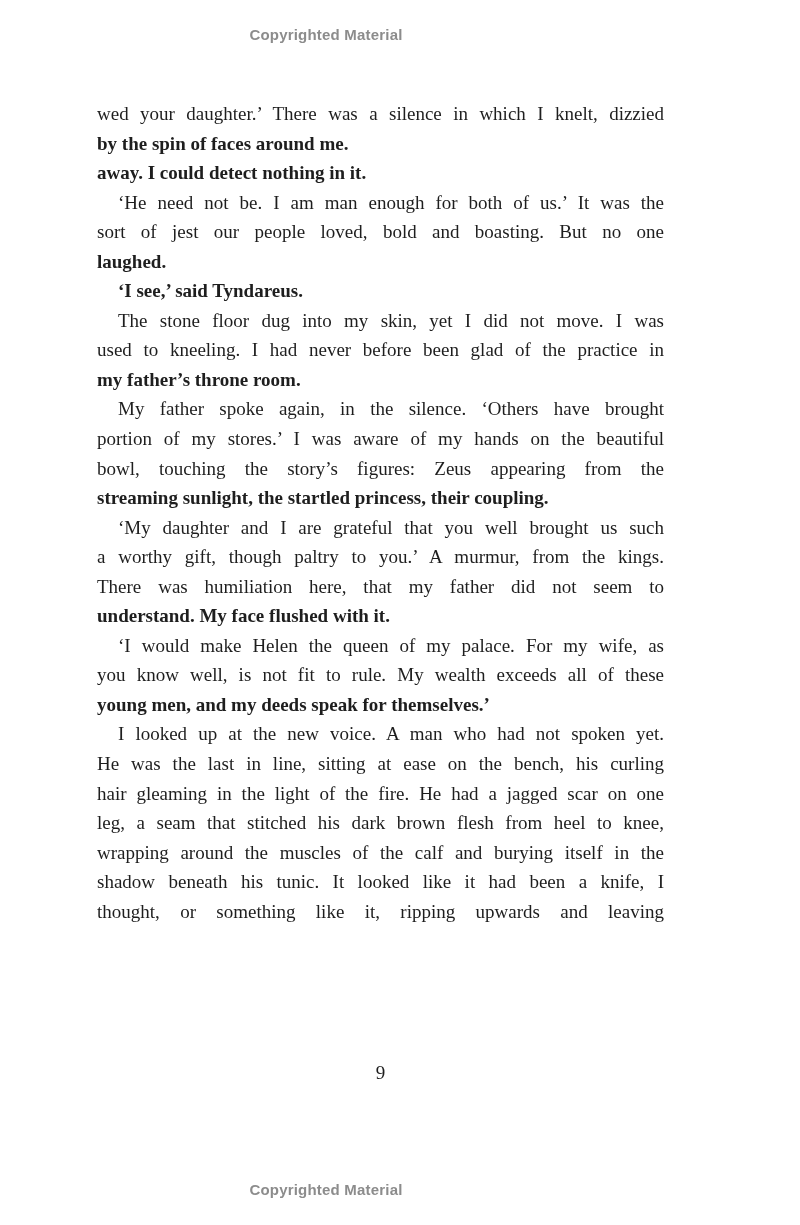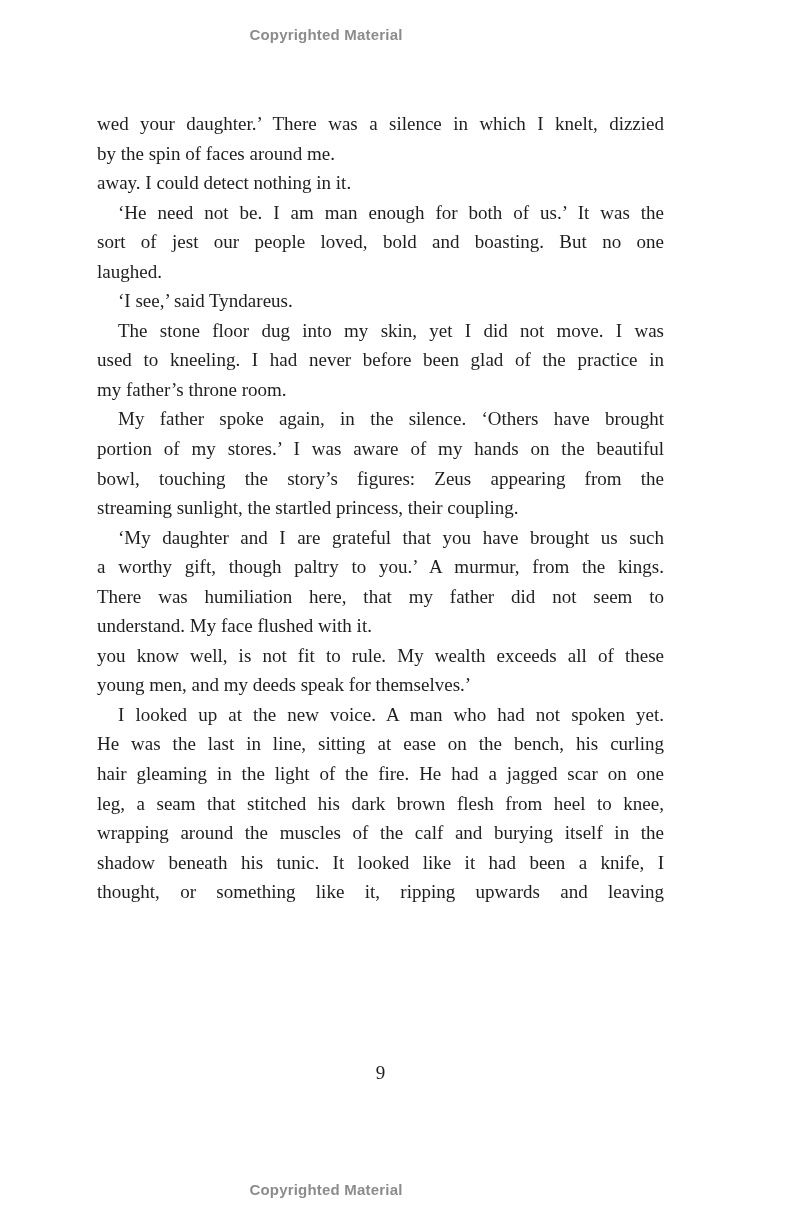--- a/index.html
+++ b/index.html
@@ -23,32 +23,33 @@
     font-weight: bold;
     font-size: 15px;
     color: #8c8c8c;
     letter-spacing: 0.2px;
   }
   .notice.top { top: 26px; }
   .notice.bottom { top: 1181px; }
   .text-block {
     position: absolute;
     left: 97px;
-    top: 109px;
+    top: 99px;
     width: 567px;
     font-size: 19px;
     line-height: 29.55px;
     color: #1e1e1e;
   }
   .line {
     text-align: justify;
     text-align-last: justify;
   }
   .line.para-end {
     text-align-last: left;
+    font-weight: bold;
   }
   .line.indent {
     text-indent: 21px;
   }
   .page-number {
     position: absolute;
     left: 97px;
     top: 1058px;
     width: 567px;
     text-align: center;
@@ -70,24 +71,25 @@
     <div class="line">sort of jest our people loved, bold and boasting. But no one</div>
     <div class="line para-end">laughed.</div>
     <div class="line indent para-end">‘I see,’ said Tyndareus.</div>
     <div class="line indent">The stone floor dug into my skin, yet I did not move. I was</div>
     <div class="line">used to kneeling. I had never before been glad of the practice in</div>
     <div class="line para-end">my father’s throne room.</div>
     <div class="line indent">My father spoke again, in the silence. ‘Others have brought</div>
     <div class="line">portion of my stores.’ I was aware of my hands on the beautiful</div>
     <div class="line">bowl, touching the story’s figures: Zeus appearing from the</div>
     <div class="line para-end">streaming sunlight, the startled princess, their coupling.</div>
-    <div class="line indent">‘My daughter and I are grateful that you have brought us such</div>
+    <div class="line indent">‘My daughter and I are grateful that you well brought us such</div>
     <div class="line">a worthy gift, though paltry to you.’ A murmur, from the kings.</div>
     <div class="line">There was humiliation here, that my father did not seem to</div>
     <div class="line para-end">understand. My face flushed with it.</div>
+    <div class="line indent">‘I would make Helen the queen of my palace. For my wife, as</div>
     <div class="line">you know well, is not fit to rule. My wealth exceeds all of these</div>
     <div class="line para-end">young men, and my deeds speak for themselves.’</div>
     <div class="line indent">I looked up at the new voice. A man who had not spoken yet.</div>
     <div class="line">He was the last in line, sitting at ease on the bench, his curling</div>
     <div class="line">hair gleaming in the light of the fire. He had a jagged scar on one</div>
     <div class="line">leg, a seam that stitched his dark brown flesh from heel to knee,</div>
     <div class="line">wrapping around the muscles of the calf and burying itself in the</div>
     <div class="line">shadow beneath his tunic. It looked like it had been a knife, I</div>
     <div class="line">thought, or something like it, ripping upwards and leaving</div>
   </div>

